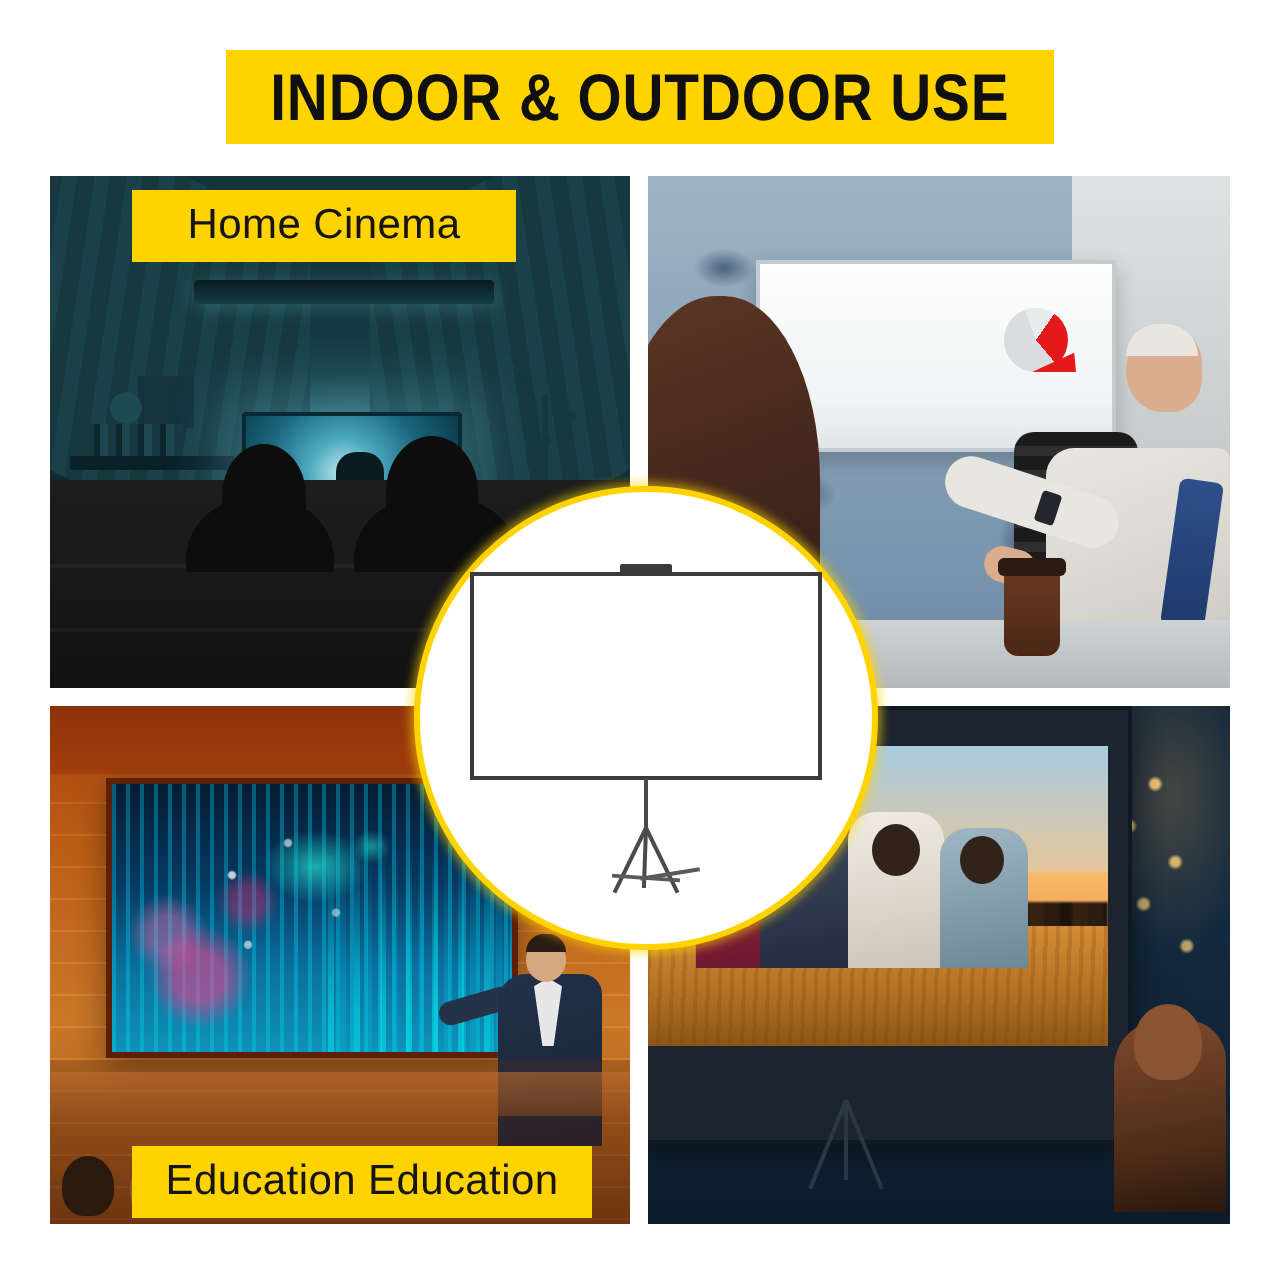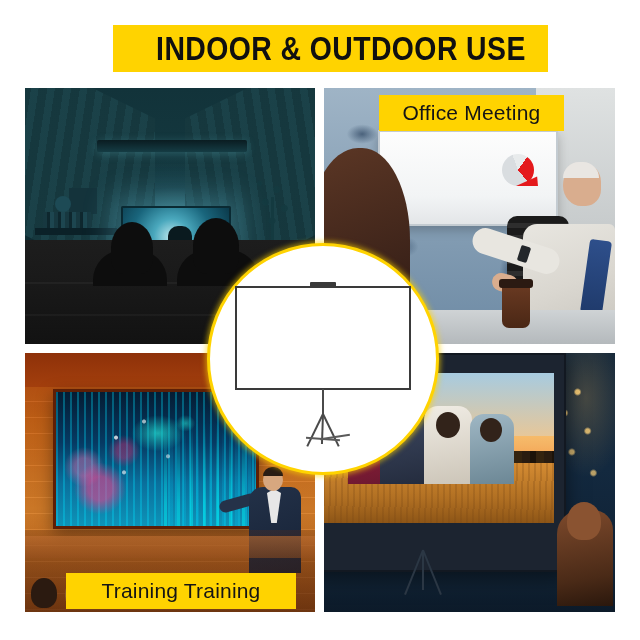--- a/index.html
+++ b/index.html
@@ -24,21 +24,20 @@
   .title-banner {
     position: absolute;
     left: 113px;
     top: 25px;
     width: 414px;
     height: 47px;
     background: #FFD300;
     display: flex;
     align-items: center;
     justify-content: center;
-    padding-left: 21px;
   }
   .title-text {
     font-family: "Liberation Sans Narrow", "Liberation Sans", sans-serif;
     font-weight: 700;
     font-size: 33px;
     letter-spacing: 0.5px;
     color: #101010;
     transform: scaleX(0.86);
     transform-origin: center;
     white-space: nowrap;
@@ -626,20 +625,20 @@
     <div class="proj-cap"></div>
     <div class="proj-screen"></div>
     <div class="proj-pole"></div>
     <div class="tripod-leg leg-a"></div>
     <div class="tripod-leg leg-b"></div>
     <div class="tripod-leg leg-c"></div>
     <div class="tripod-brace"></div>
     <div class="tripod-brace2"></div>
   </div>
 
-  <div class="panel-label label-tr">
-    <span>Office Meeting</span>
+  <div class="panel-label label-tl">
+    <span>Home Cinema</span>
   </div>
   <div class="panel-label label-bl">
-    <span>Training Training</span>
+    <span>Education Education</span>
   </div>
 
 </div>
 
 </body></html>

